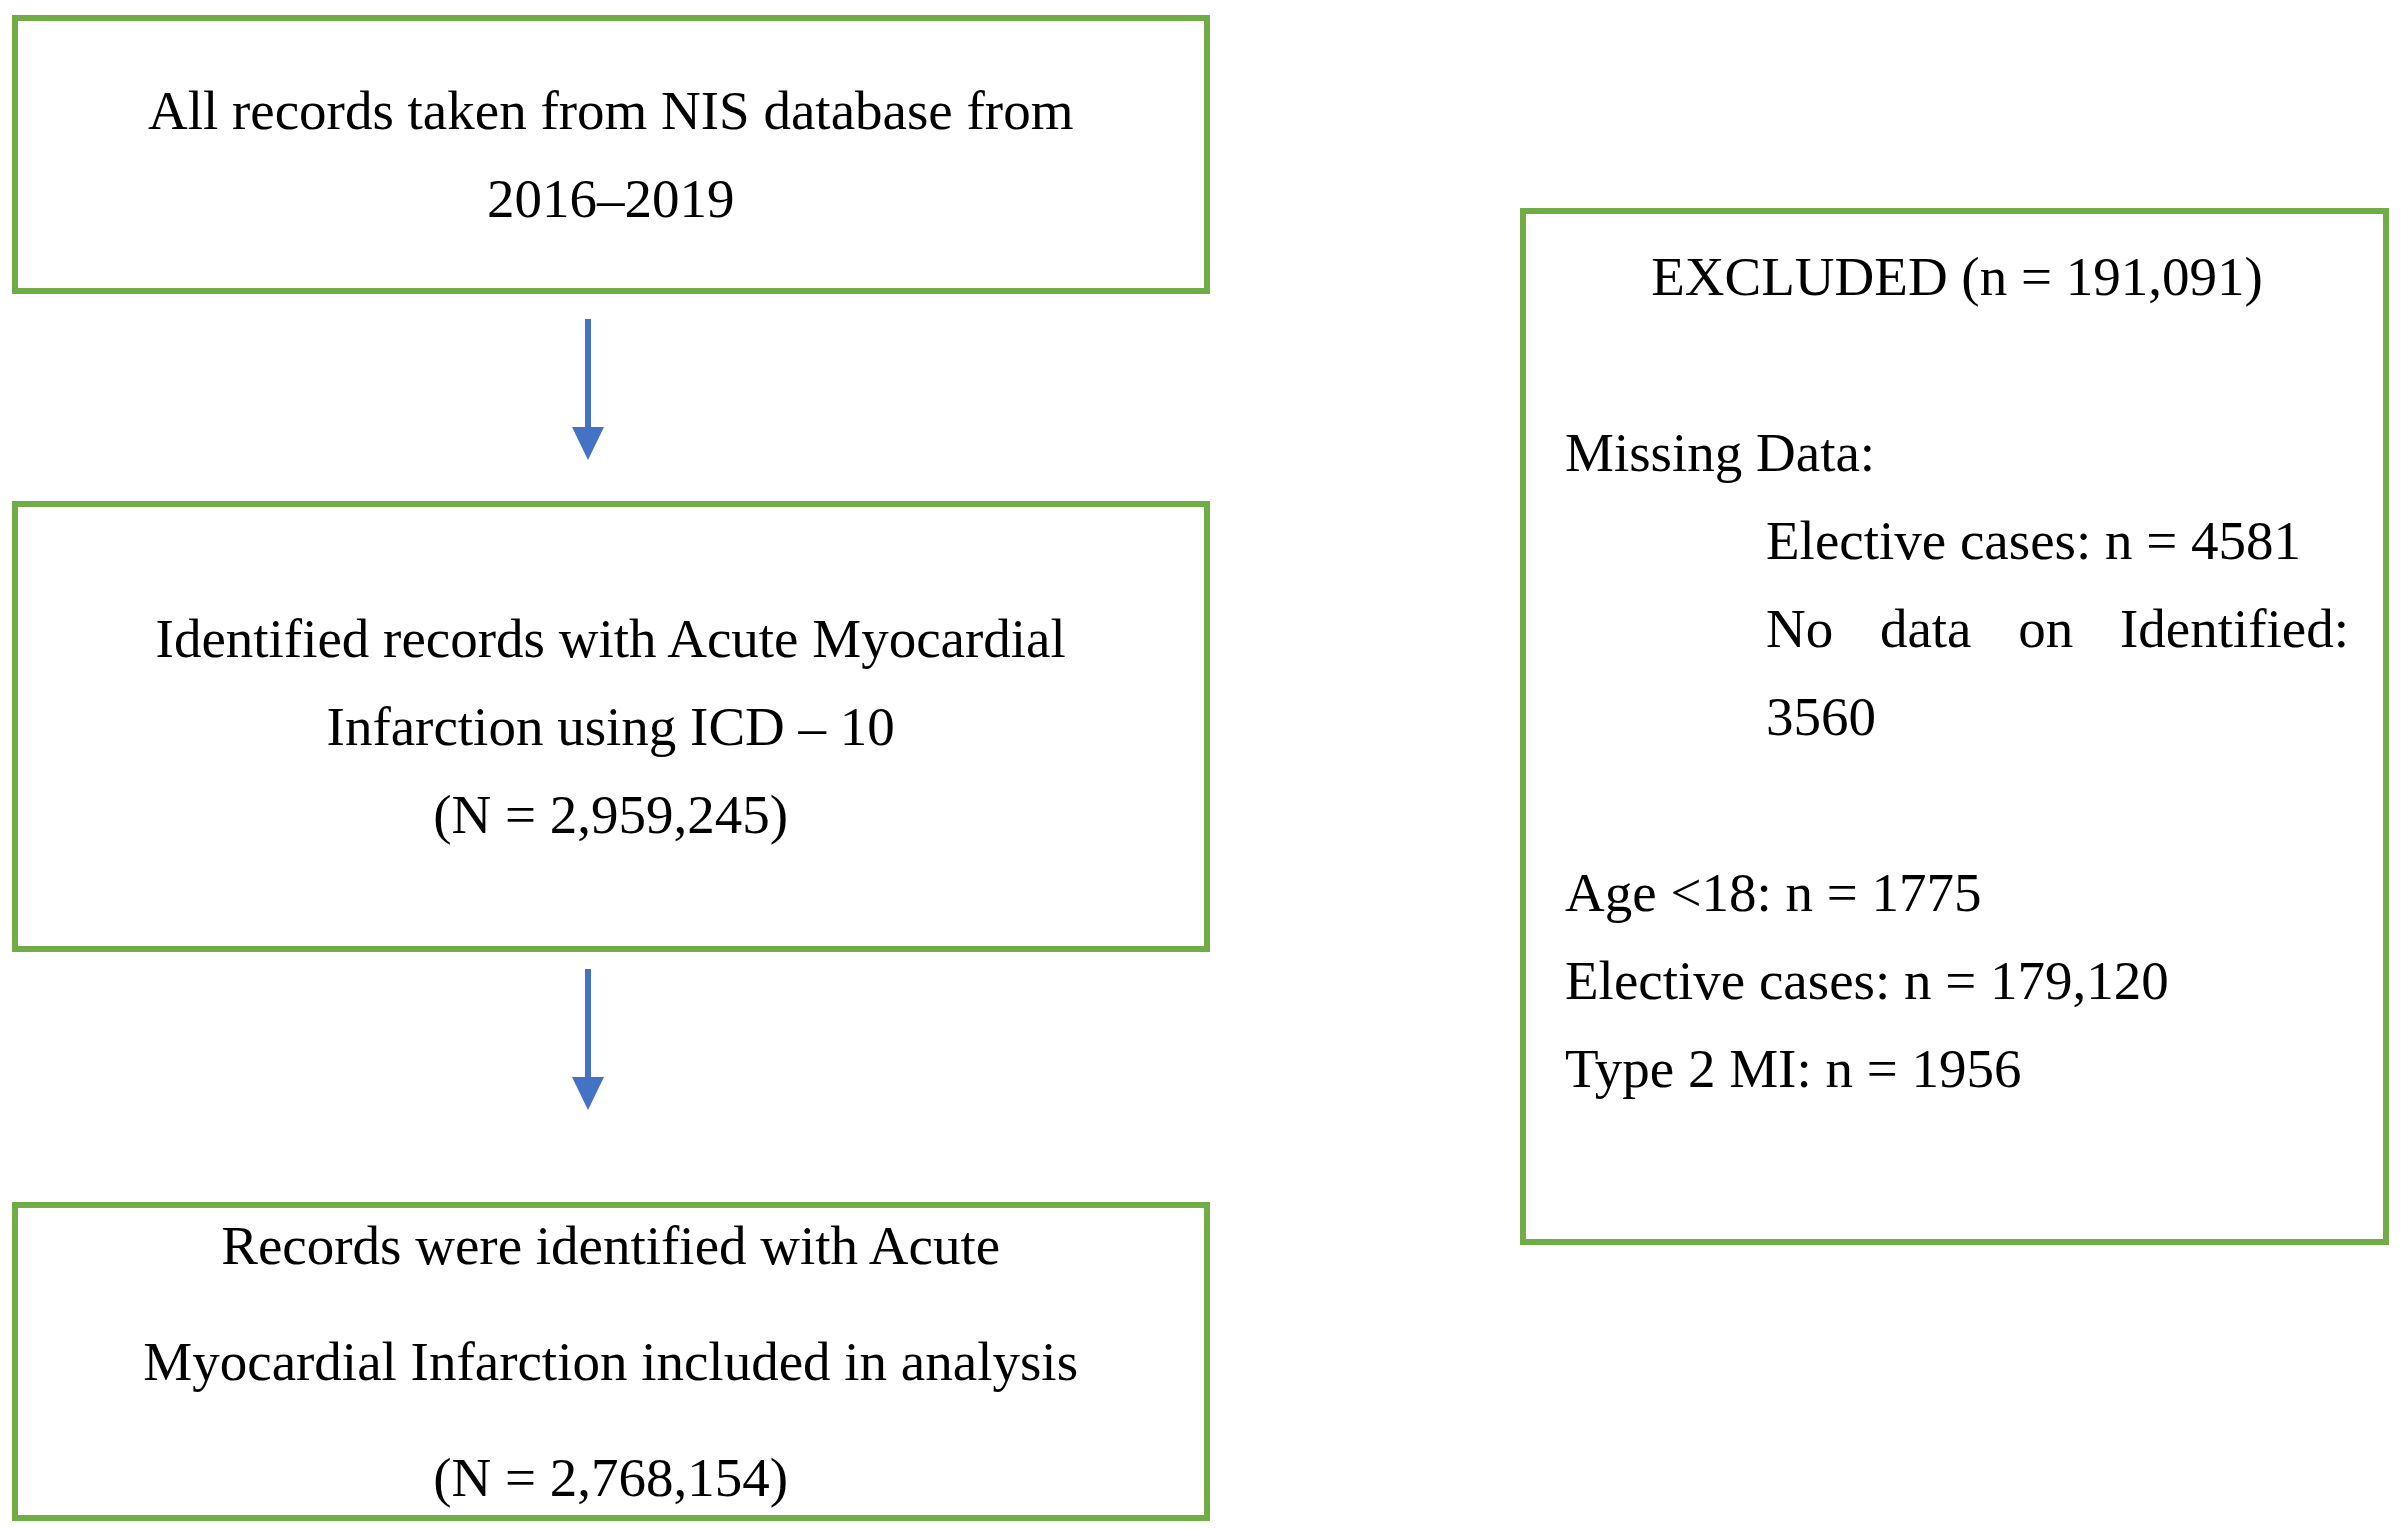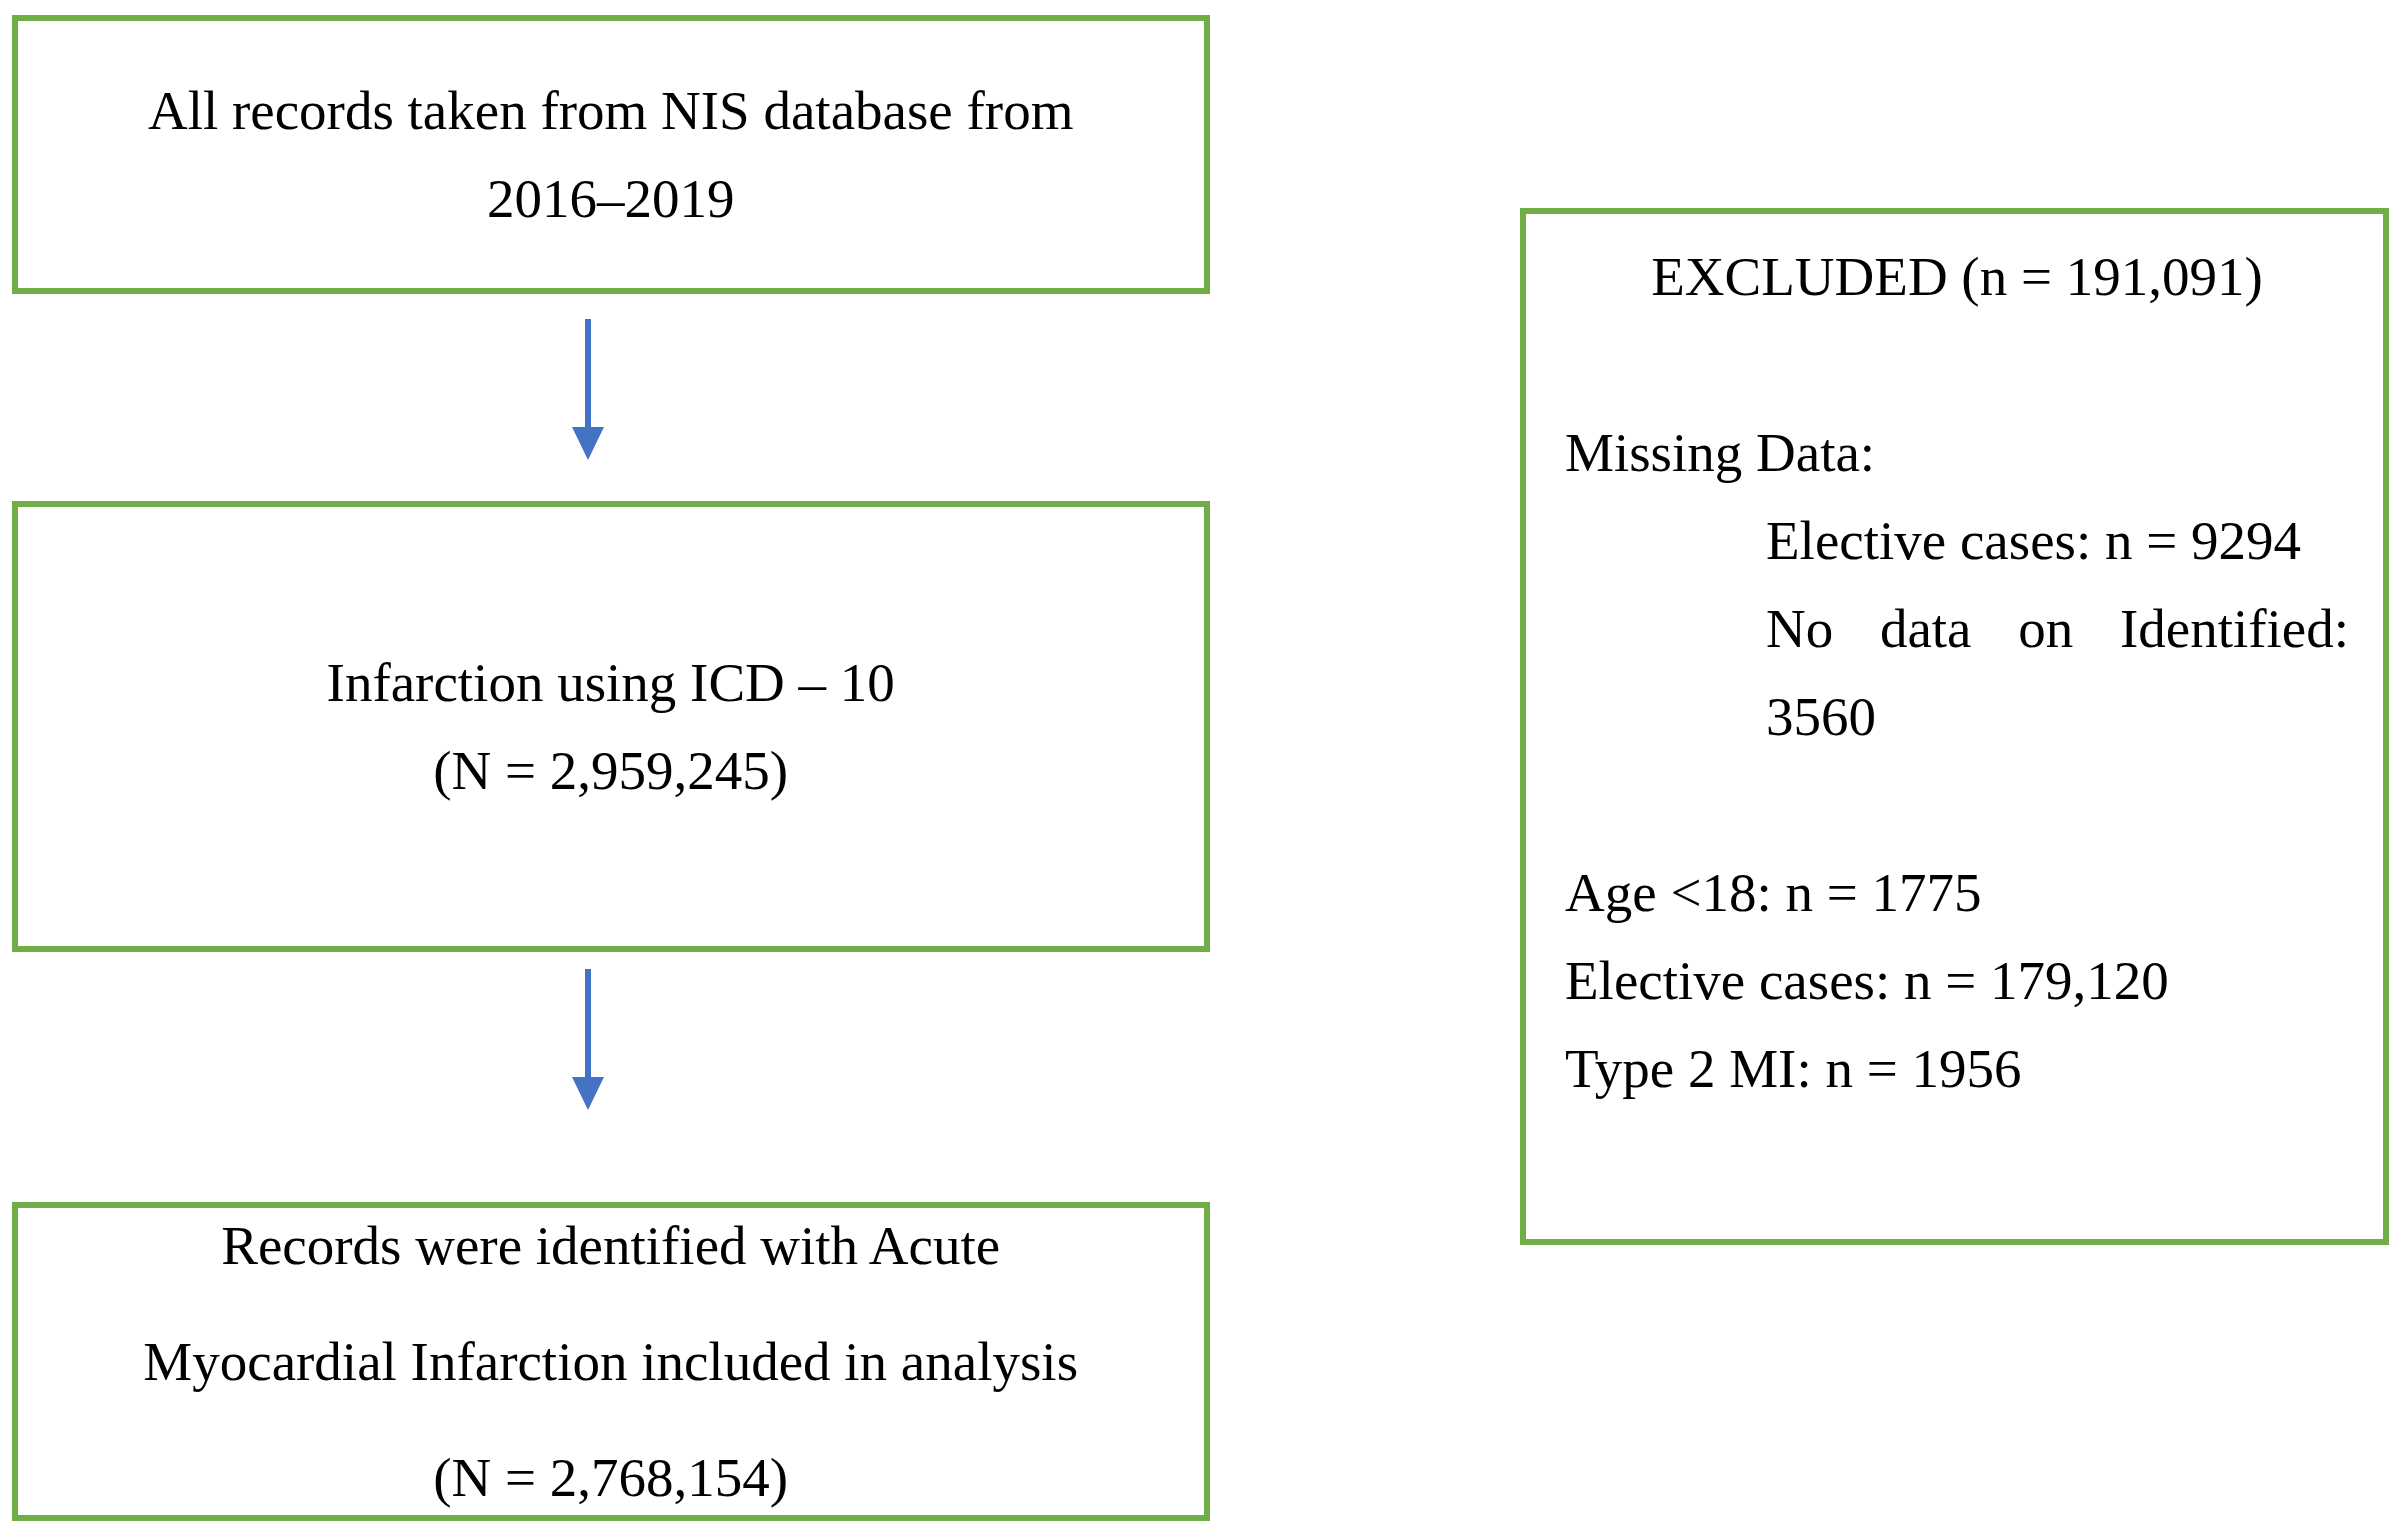--- a/index.html
+++ b/index.html
@@ -87,40 +87,41 @@
     <div class="line">All records taken from NIS database from</div>
     <div class="line">2016–2019</div>
   </div>
 
   <div class="arrow arrow1">
     <div class="arrow-line"></div>
     <div class="arrow-head"></div>
   </div>
 
   <div class="gbox flowbox box2">
+    <div class="line">Identified records with Acute Myocardial</div>
     <div class="line">Infarction using ICD – 10</div>
     <div class="line">(N = 2,959,245)</div>
   </div>
 
   <div class="arrow arrow2">
     <div class="arrow-line"></div>
     <div class="arrow-head"></div>
   </div>
 
   <div class="gbox flowbox box3">
     <div class="line">Records were identified with Acute</div>
     <div class="line">Myocardial Infarction included in analysis</div>
     <div class="line">(N = 2,768,154)</div>
   </div>
 
   <div class="gbox excluded">
     <div class="xline x-title">EXCLUDED (n = 191,091)</div>
     <div class="x-spacer"></div>
     <div class="xline">Missing Data:</div>
-    <div class="xline x-indent">Elective cases: n = 9294</div>
+    <div class="xline x-indent">Elective cases: n = 4581</div>
     <div class="xline x-indent x-justify">No data on Identified:</div>
     <div class="xline x-indent">3560</div>
     <div class="x-spacer"></div>
     <div class="xline">Age &lt;18: n = 1775</div>
     <div class="xline">Elective cases: n = 179,120</div>
     <div class="xline">Type 2 MI: n = 1956</div>
   </div>
 
 </div>
 

